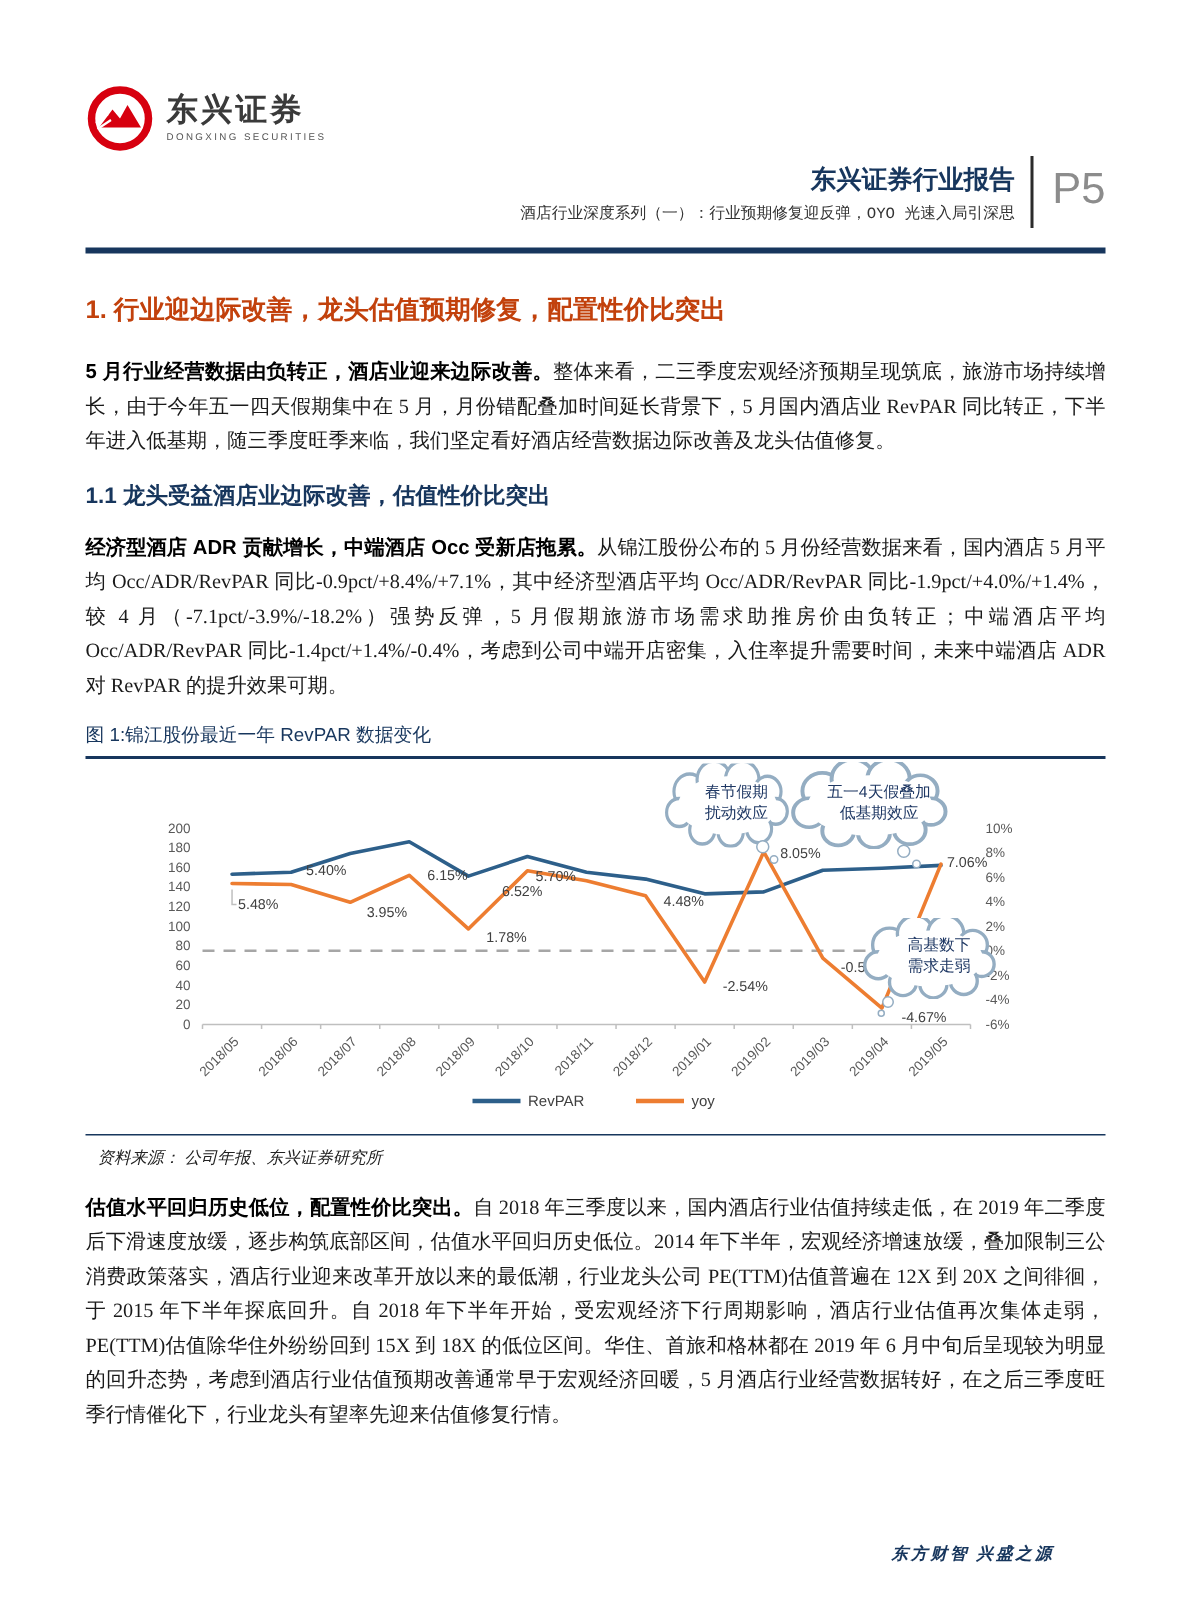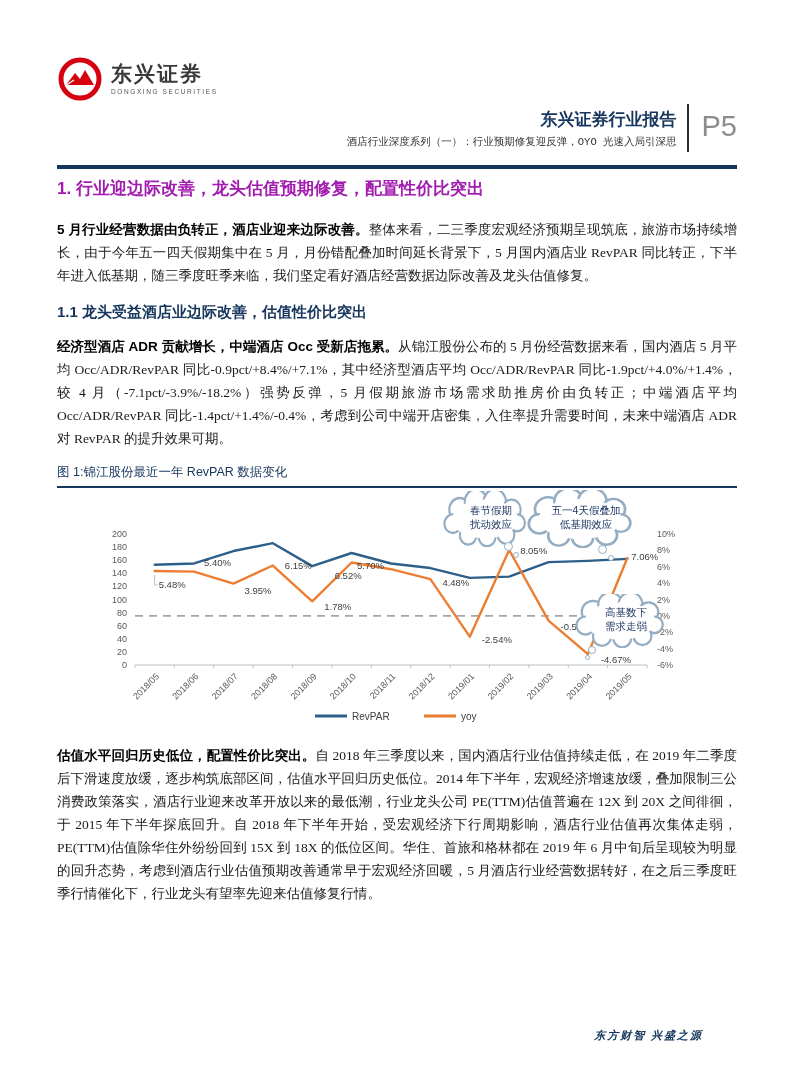--- a/index.html
+++ b/index.html
@@ -20,21 +20,21 @@
   .logo-en { font-family:"Liberation Sans", sans-serif; font-size:6.5px; color:#555; letter-spacing:1.6px; margin-top:4px; }
   .header-right { margin-left:auto; display:flex; align-items:flex-start;margin-top:48px; }
   .title-block { text-align:right; padding-top:6px; }
   .report-title { font-family:"Liberation Sans", sans-serif; font-weight:bold; font-size:17px; color:#17365D; line-height:1.15; }
   .report-subtitle { font-size:10.5px; color:#333; margin-top:5px; font-family:Liberation Mono, monospace; }
   .v-divider { width:2px; background:#2b2b2b; margin-left:10px; height:48px; align-self:center; }
   .page-num { font-family:"Liberation Sans", sans-serif; font-size:29px; color:#8c8c8c; padding:8px 0 0 13px; line-height:1; }
   .navy-bar { height:4px; background:#17365D; margin-top:13px; }
 
   
-  .h1 { font-family:"Liberation Sans", sans-serif; font-weight:bold; font-size:17px; color:#a21caf; margin-top:8px; }
+  .h1 { font-family:"Liberation Sans", sans-serif; font-weight:bold; font-size:17px; color:#c2410c; margin-top:26px; }
   .h2 { font-family:Liberation Sans, sans-serif; font-weight:bold; font-size:15px; color:#17365D; margin-top:16px; }
   p.body { font-size:13.5px; line-height:23px; text-align:justify; margin-top:13px; }
   p.body .seg-b { font-family:"Liberation Sans", sans-serif; font-weight:bold; color:#000; }
 
   
   .fig-caption { font-family:"Liberation Sans", sans-serif; font-weight:normal; font-size:12.5px; color:#17365D;
                  margin-top:14px; padding-bottom:5px; border-bottom:2px solid #17365D; }
   .chart-wrap { position:relative; width:680px; height:240px; margin-top:2px; }
   .chart-wrap svg.plot { position:absolute; left:0; top:0; }
 
@@ -228,19 +228,22 @@
         </svg>
         <div class="cloud-text">
           <div>高基数下</div>
           <div>需求走弱</div>
         </div>
       </div>
       <div class="tail" style="left:531px; top:156px; width:8px; height:8px;"></div>
       <div class="tail" style="left:528px; top:165px; width:5px; height:5px;"></div>
     </div>
 
+    <div class="source-row">
+      <div class="source-note">资料来源： 公司年报、东兴证券研究所</div>
+    </div>
 
     <p class="body" style="margin-top:14px;"><span class="seg-b">估值水平回归历史低位，配置性价比突出。</span><span>自 2018 年三季度以来，国内酒店行业估值持续走低，在 2019 年二季度后下滑速度放缓，逐步构筑底部区间，估值水平回归历史低位。2014 年下半年，宏观经济增速放缓，叠加限制三公消费政策落实，酒店行业迎来改革开放以来的最低潮，行业龙头公司 PE(TTM)估值普遍在 12X 到 20X 之间徘徊，于 2015 年下半年探底回升。自 2018 年下半年开始，受宏观经济下行周期影响，酒店行业估值再次集体走弱，PE(TTM)估值除华住外纷纷回到 15X 到 18X 的低位区间。华住、首旅和格林都在 2019 年 6 月中旬后呈现较为明显的回升态势，考虑到酒店行业估值预期改善通常早于宏观经济回暖，5 月酒店行业经营数据转好，在之后三季度旺季行情催化下，行业龙头有望率先迎来估值修复行情。</span></p>
 
   </div>
 
   <div class="footer">东方财智 兴盛之源</div>
 </div>
 
 </body></html>

